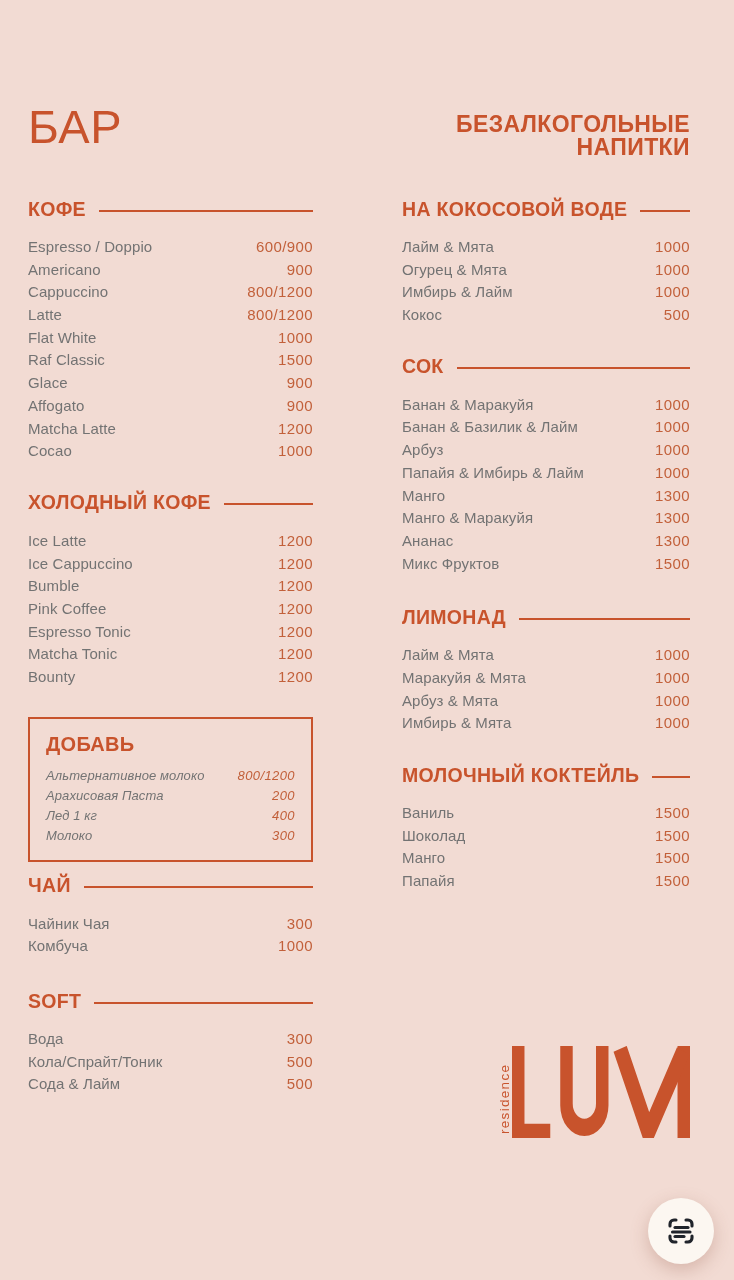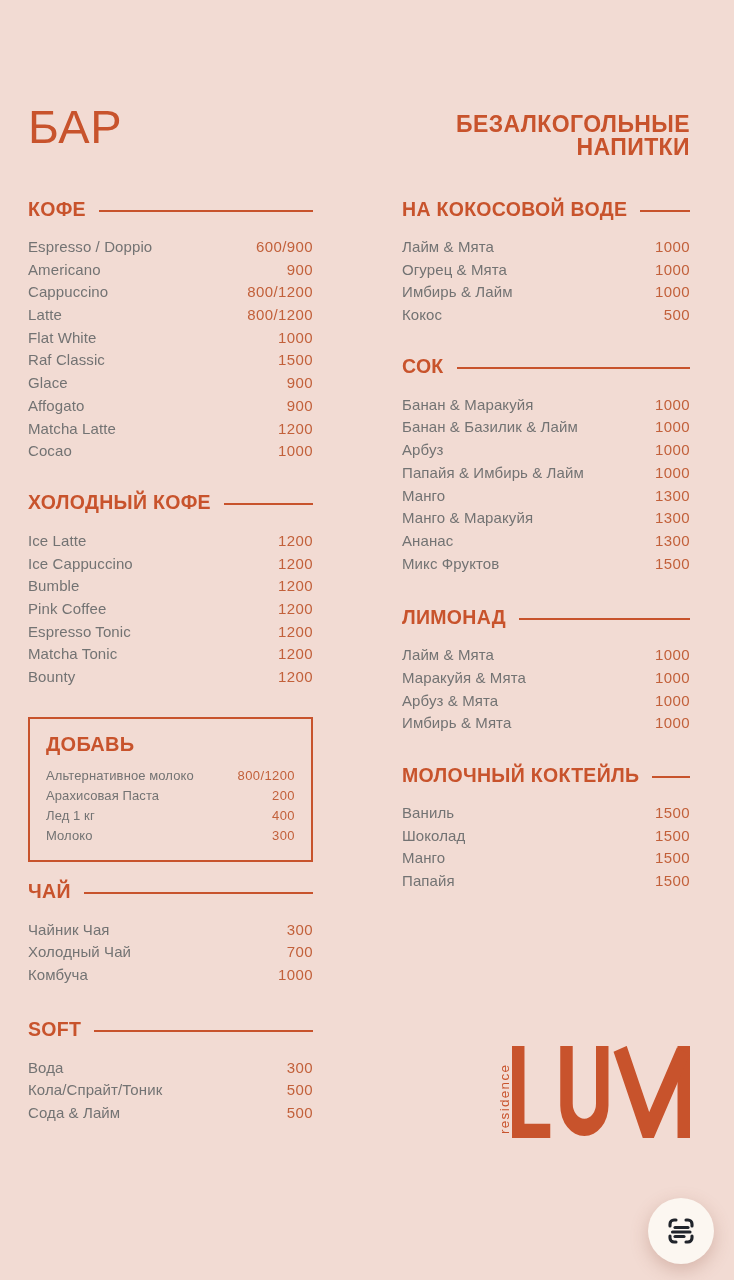--- a/index.html
+++ b/index.html
@@ -30,32 +30,32 @@
   }
   .section-heading .rule{flex:1;height:2px;background:#C8532C;margin-left:13px;margin-top:3px;}
   .items{margin-top:18px;}
   .row{display:flex;justify-content:space-between;align-items:baseline;height:22.7px;font-size:15px;}
   .row .name{color:#737373;letter-spacing:.1px;}
   .row .price{color:#C2603A;letter-spacing:.4px;}
 
   
   .m-coffee{margin-top:42px;}
   .m-cold{margin-top:27px;}
-  .m-tea{margin-top:19px;}
+  .m-tea{margin-top:13px;}
   .m-soft{margin-top:30px;}
   .m-coconut{margin-top:39px;}
   .m-juice{margin-top:27px;}
   .m-lemonade{margin-top:29px;}
   .m-milkshake{margin-top:27px;}
 
   .add-box{
     margin-top:26px;border:2px solid #C8532C;padding:14px 16px 12px 16px;
   }
   .add-box .box-heading{font-size:20px;font-weight:600;color:#C8532C;letter-spacing:.3px;}
-  .add-box .items{margin-top:12px;}
+  .add-box .items{margin-top:12px;font-style:italic;}
   .add-box .row{height:20px;font-size:13px;}
 
   .logo{
     position:absolute;right:44px;top:1046;display:flex;align-items:stretch;
   }
   .logo{top:1046px;}
   .logo-vertical{
     writing-mode:vertical-rl;transform:rotate(180deg);
     font-size:13.5px;letter-spacing:1.3px;color:#C8532C;
     display:flex;align-items:center;justify-content:flex-start;
@@ -209,24 +209,20 @@
       <span>ЧАЙ</span>
       <span class="rule"></span>
     </div>
     <div class="items">
 
         <div class="row">
           <span class="name">Чайник Чая</span>
           <span class="price">300</span>
         </div>
 
-        <div class="row">
-          <span class="name">Холодный Чай</span>
-          <span class="price">700</span>
-        </div>
 
         <div class="row">
           <span class="name">Комбуча</span>
           <span class="price">1000</span>
         </div>
       </div>
   </div>
 
   <div class="section m-soft">
     <div class="section-heading">

